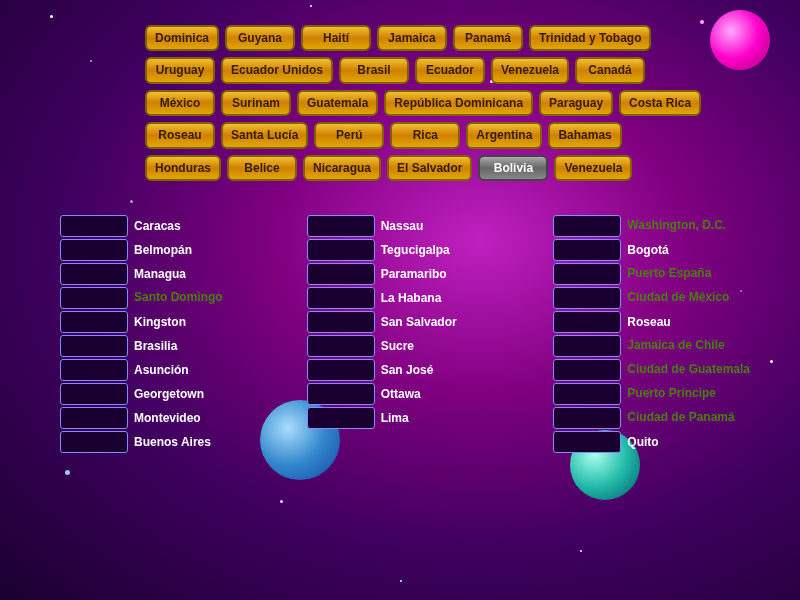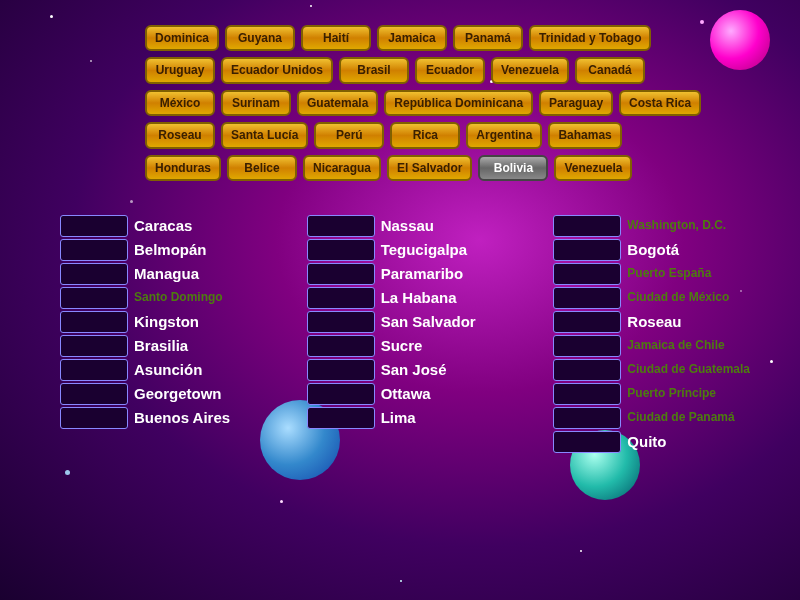--- a/index.html
+++ b/index.html
@@ -105,21 +105,21 @@
       height: 22px;
       background: #1a0030;
       border: 1.5px solid #8888ff;
       border-radius: 3px;
       flex-shrink: 0;
       cursor: pointer;
     }
 
     .match-label {
       color: white;
-      font-size: 15px;
+      font-size: 12px;
       font-weight: bold;
       line-height: 22px;
       white-space: nowrap;
     }
 
     .match-label-wrap {
       color: #4d7c0f;
       font-size: 12px;
       font-weight: bold;
       line-height: 1.2;
@@ -224,20 +224,24 @@
       <div class="match-item">
         <div class="match-box"></div>
         <div class="match-label">Asunción</div>
       </div>
       <div class="match-item">
         <div class="match-box"></div>
         <div class="match-label">Georgetown</div>
       </div>
       <div class="match-item">
         <div class="match-box"></div>
+        <div class="match-label">Montevideo</div>
+      </div>
+      <div class="match-item">
+        <div class="match-box"></div>
         <div class="match-label">Buenos Aires</div>
       </div>
     </div>
   <div id="col1-container">
       <div class="match-item">
         <div class="match-box"></div>
         <div class="match-label">Nassau</div>
       </div>
       <div class="match-item">
         <div class="match-box"></div>

